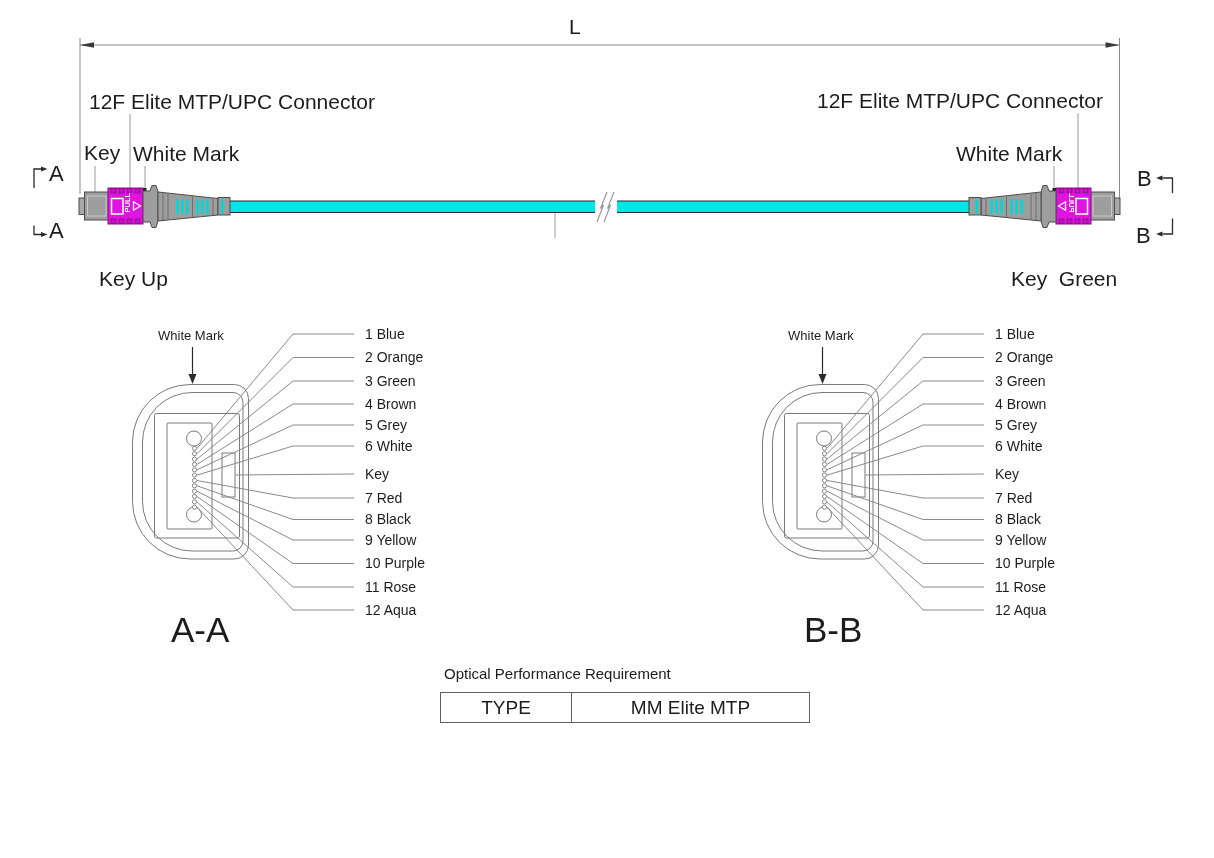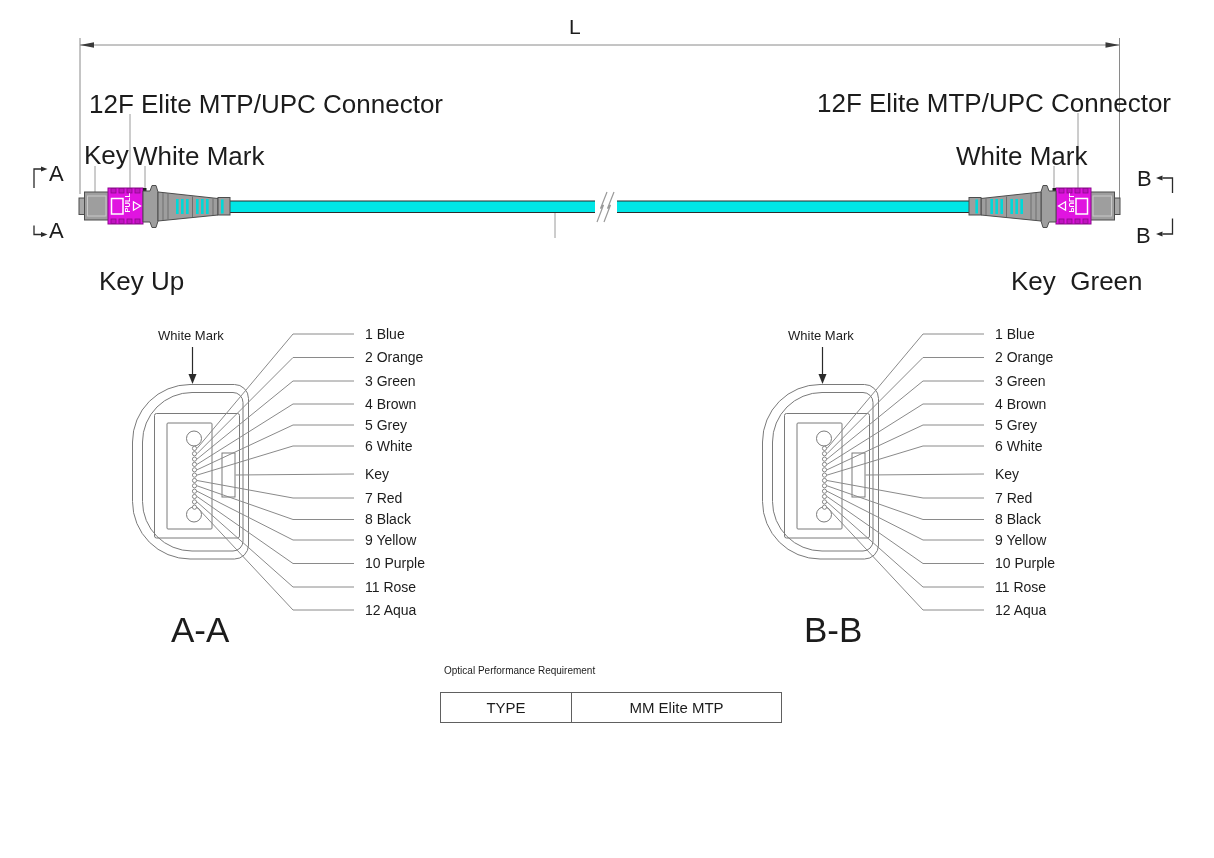--- a/index.html
+++ b/index.html
@@ -2,30 +2,30 @@
 <html><head>
 <meta charset="utf-8">
 <style>
   html,body{margin:0;padding:0;background:#fff;}
   .canvas{
     position:relative;width:1214px;height:858px;background:#fff;overflow:hidden;
     font-family:"Liberation Sans", sans-serif;color:#1c1c1c;
   }
   svg{position:absolute;left:0;top:0;}
   .lbl{position:absolute;white-space:pre;line-height:1.05;color:#1c1c1c;}
-  .big{font-size:26px;}
+  .big{font-size:21px;}
   .dim{font-size:21px;}
   .sec{font-size:22px;}
   .flabel{position:absolute;font-size:14px;white-space:pre;color:#1c1c1c;}
   .wm-small{font-size:13px;}
   .caption{font-size:35px;}
-  .tbl-title{position:absolute;left:444px;top:665px;font-size:10px;}
+  .tbl-title{position:absolute;left:444px;top:665px;font-size:15px;}
   table.perf{
-    position:absolute;left:440px;top:692px;width:342px;
-    border-collapse:collapse;font-size:15px;table-layout:fixed;
+    position:absolute;left:440px;top:692px;width:370px;
+    border-collapse:collapse;font-size:19px;table-layout:fixed;
   }
   table.perf td{
     border:1px solid #606060;text-align:center;vertical-align:middle;
     height:29.3px;padding:0;color:#1c1c1c;
   }
   table.perf td.c1{width:130px;}
 </style>
 </head>
 <body>
 

